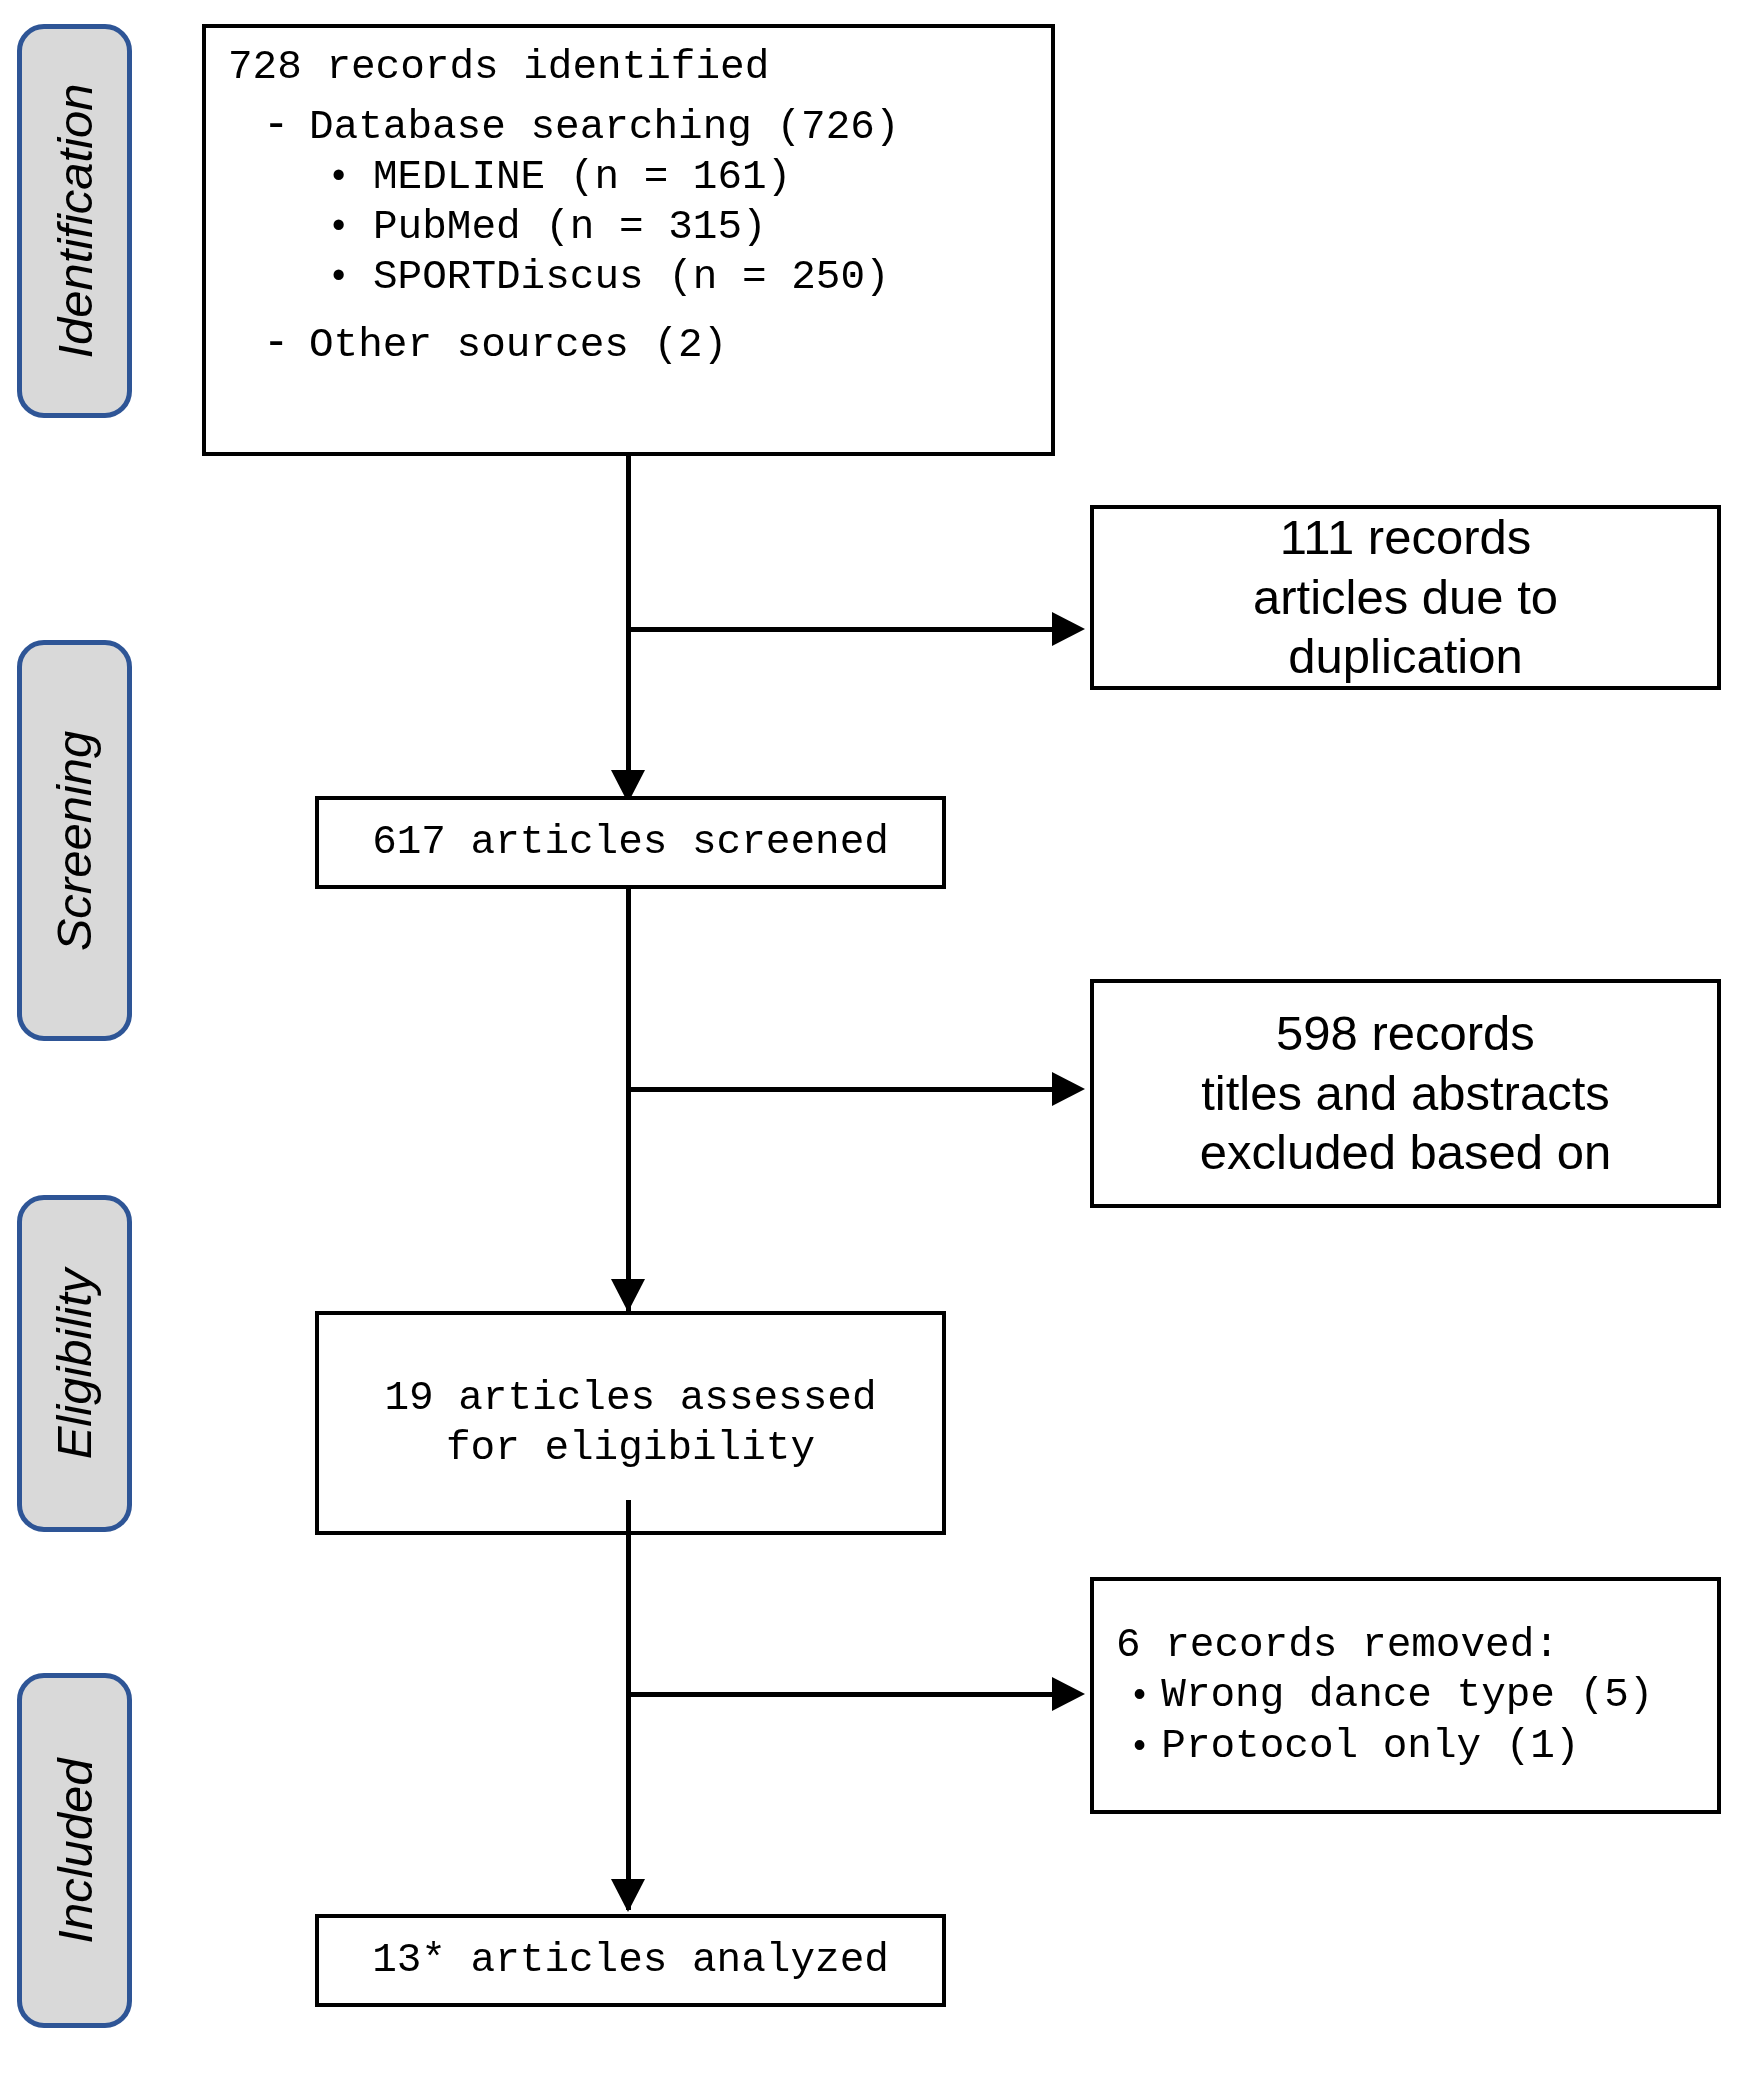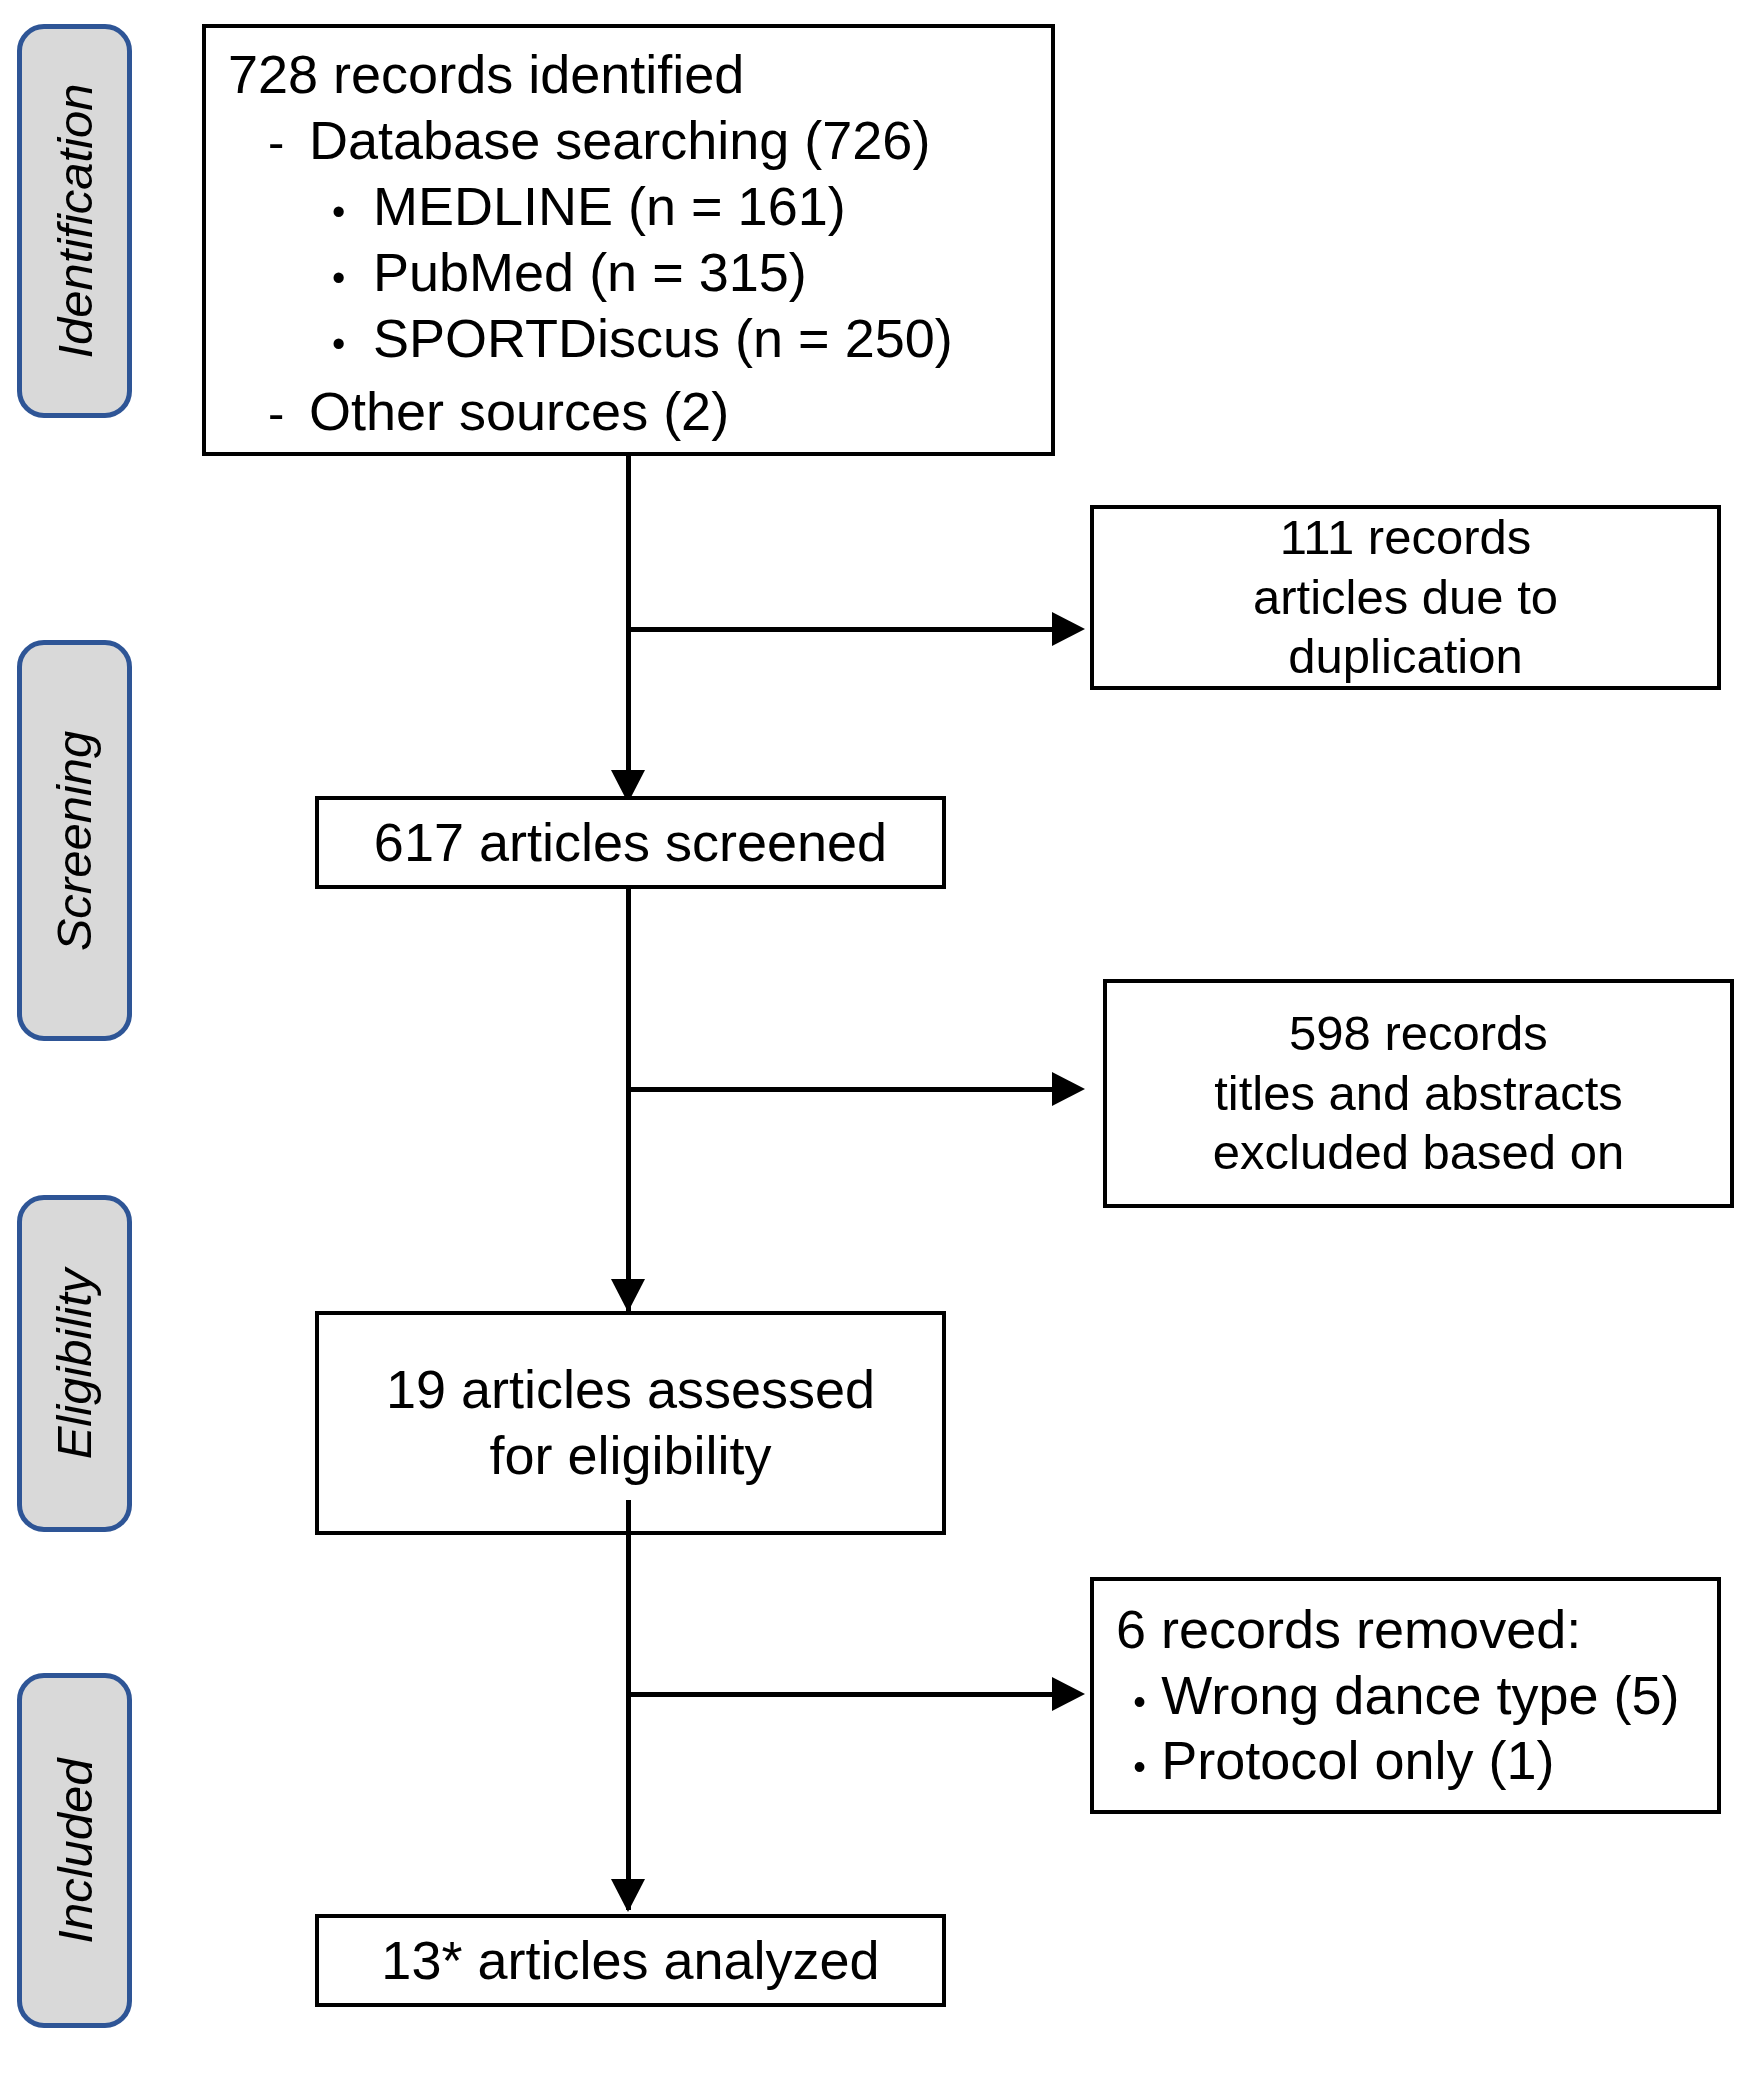--- a/index.html
+++ b/index.html
@@ -50,23 +50,24 @@
   }
   .box-center {
     text-align: center;
     align-items: center;
   }
   .box-left {
     text-align: left;
     align-items: flex-start;
   }
   .line {
-    font-size: 54px;
-    line-height: 1.22;
-    white-space: nowrap;
+    font-size: 41px;
+    line-height: 1.22;
+    white-space: nowrap;
+    font-family: Liberation Mono, monospace;
   }
   .line-w {
     font-size: 49px;
     line-height: 1.22;
   }
 
   
   .lvl0 { padding-left: 22px; }
   .lvl1 { padding-left: 62px; }
   .lvl2 { padding-left: 126px; }
@@ -195,21 +196,21 @@
   <div class="flow-box box-center" style="left:315px; top:796px; width:631px; height:93px;">
     <div class="line">617 articles screened</div>
   </div>
 
   <div class="vline" style="left:626px; top:889px; height:426px;"></div>
   <div class="arrow-down" style="left:611px; top:1279px;"></div>
 
   <div class="hline" style="left:626px; top:1087px; width:426px;"></div>
   <div class="arrow-right" style="left:1052px; top:1072px;"></div>
 
-  <div class="flow-box box-center" style="left:1090px; top:979px; width:631px; height:229px; padding:6.3px 14px;margin-left:13px;">
+  <div class="flow-box box-center" style="left:1090px; top:979px; width:631px; height:229px; padding:6.3px 14px;">
     <div class="line-w">598 records</div>
     <div class="line-w">titles and abstracts</div>
     <div class="line-w">excluded based on</div>
   </div>
 
   <div class="flow-box box-center" style="left:315px; top:1311px; width:631px; height:224px;">
     <div class="line">19 articles assessed</div>
     <div class="line">for eligibility</div>
   </div>
 

